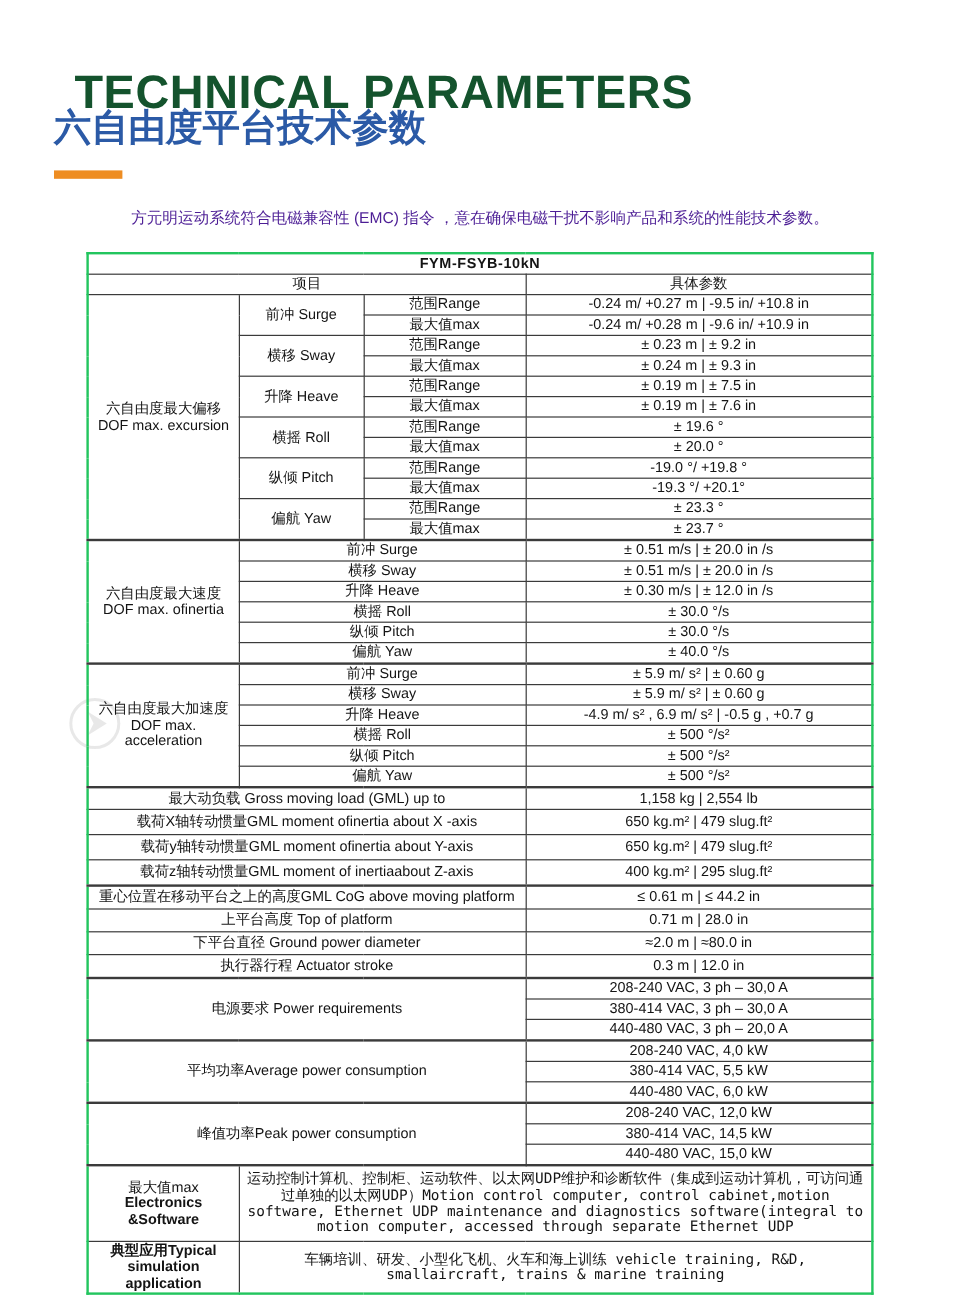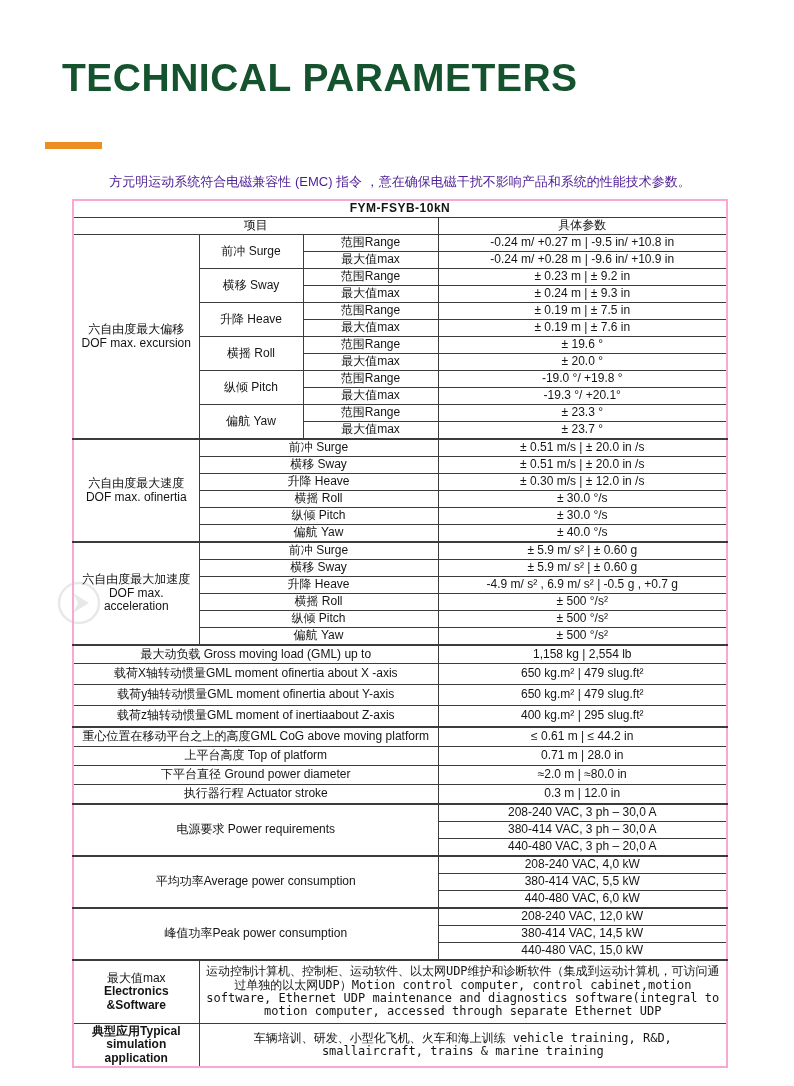--- a/index.html
+++ b/index.html
@@ -19,23 +19,23 @@
     position:absolute;left:45px;top:86px;margin:0;
     font-size:31px;font-weight:700;color:#2B5AA6;white-space:nowrap;
   }
   .accent-bar{position:absolute;left:45px;top:142px;width:57px;height:7px;background:#EE8D22;}
   .intro{
     position:absolute;left:40px;top:173px;width:720px;margin:0;
     font-size:13px;color:#4c1d95;white-space:nowrap;text-align:center;
   }
 
   table.spec{
-    position:absolute;left:72px;top:199px;width:654px;
+    position:absolute;left:72px;top:210px;width:654px;
     border-collapse:collapse;table-layout:fixed;
-    border:2px solid #f9a8d4;
+    border:2px solid #22c55e;
   }
   table.spec td{
     border:1px solid #3b3b3b;
     text-align:center;vertical-align:middle;
     font-size:12px;line-height:1.12;padding:0 2px;
     height:16px;overflow:hidden;
   }
   td.model-title{height:50px;font-size:29px;font-weight:700;letter-spacing:.5px;}
   td.col-head{font-size:12.5px;}
   tr.sec td{border-top-width:2px;}
@@ -62,20 +62,21 @@
     position:absolute;left:56px;top:580px;width:46px;height:46px;
     opacity:.55;pointer-events:none;
   }
 </style>
 </head>
 <body>
 
 <div class="page">
 
   <h1 class="title-en">TECHNICAL PARAMETERS</h1>
+  <h2 class="title-zh">六自由度平台技术参数</h2>
   <div class="accent-bar"></div>
   <p class="intro">方元明运动系统符合电磁兼容性 (EMC) 指令 ，意在确保电磁干扰不影响产品和系统的性能技术参数。</p>
 
   <svg class="watermark" viewBox="0 0 46 46">
     <circle cx="23" cy="23" r="20" fill="none" stroke="#d6d6d6" stroke-width="2.5"></circle>
     <path d="M17 13 L33 23 L17 33 L22 23 Z" fill="#d6d6d6"></path>
   </svg>
 
   <table class="spec">
     <colgroup>

